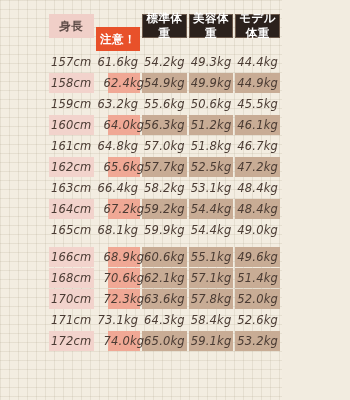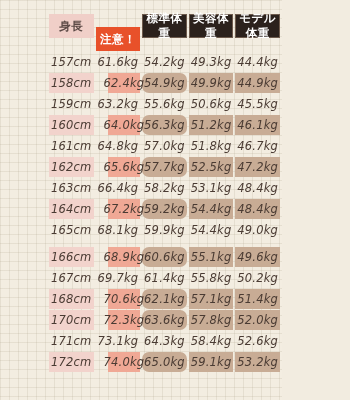--- a/index.html
+++ b/index.html
@@ -81,21 +81,21 @@
     font-family: "DejaVu Sans", sans-serif;
     font-style: italic;
     color: #4a3b33;
     box-sizing: border-box;
     letter-spacing: 0.2px;
   }
 
   
   tr.fill .c-height  { background: #f2d3cc; }
   tr.fill .c-caution { background: #f0a895; margin-left: 12px; }
-  tr.fill .c-std     { background: #c8ac95; border-radius: 7px; }
+  tr.fill .c-std     { background: #c8ac95; }
   tr.fill .c-beauty  { background: #c8ac95; font-style: italic; }
   tr.fill .c-model   { background: #c8ac95; }
 
   
   tr.plain .cell { background: transparent; }
 
   
   tr.gap-before td { padding-top: 6px; }
 </style>
 </head>
@@ -286,37 +286,20 @@
           <td>
             <div class="cell c-std">60.6kg</div>
           </td>
           <td>
             <div class="cell c-beauty">55.1kg</div>
           </td>
           <td>
             <div class="cell c-model">49.6kg</div>
           </td>
         </tr>
-        <tr class="plain">
-          <td>
-            <div class="cell c-height">167cm</div>
-          </td>
-          <td>
-            <div class="cell c-caution">69.7kg</div>
-          </td>
-          <td>
-            <div class="cell c-std">61.4kg</div>
-          </td>
-          <td>
-            <div class="cell c-beauty">55.8kg</div>
-          </td>
-          <td>
-            <div class="cell c-model">50.2kg</div>
-          </td>
-        </tr>
         <tr class="fill">
           <td>
             <div class="cell c-height">168cm</div>
           </td>
           <td>
             <div class="cell c-caution">70.6kg</div>
           </td>
           <td>
             <div class="cell c-std">62.1kg</div>
           </td>

